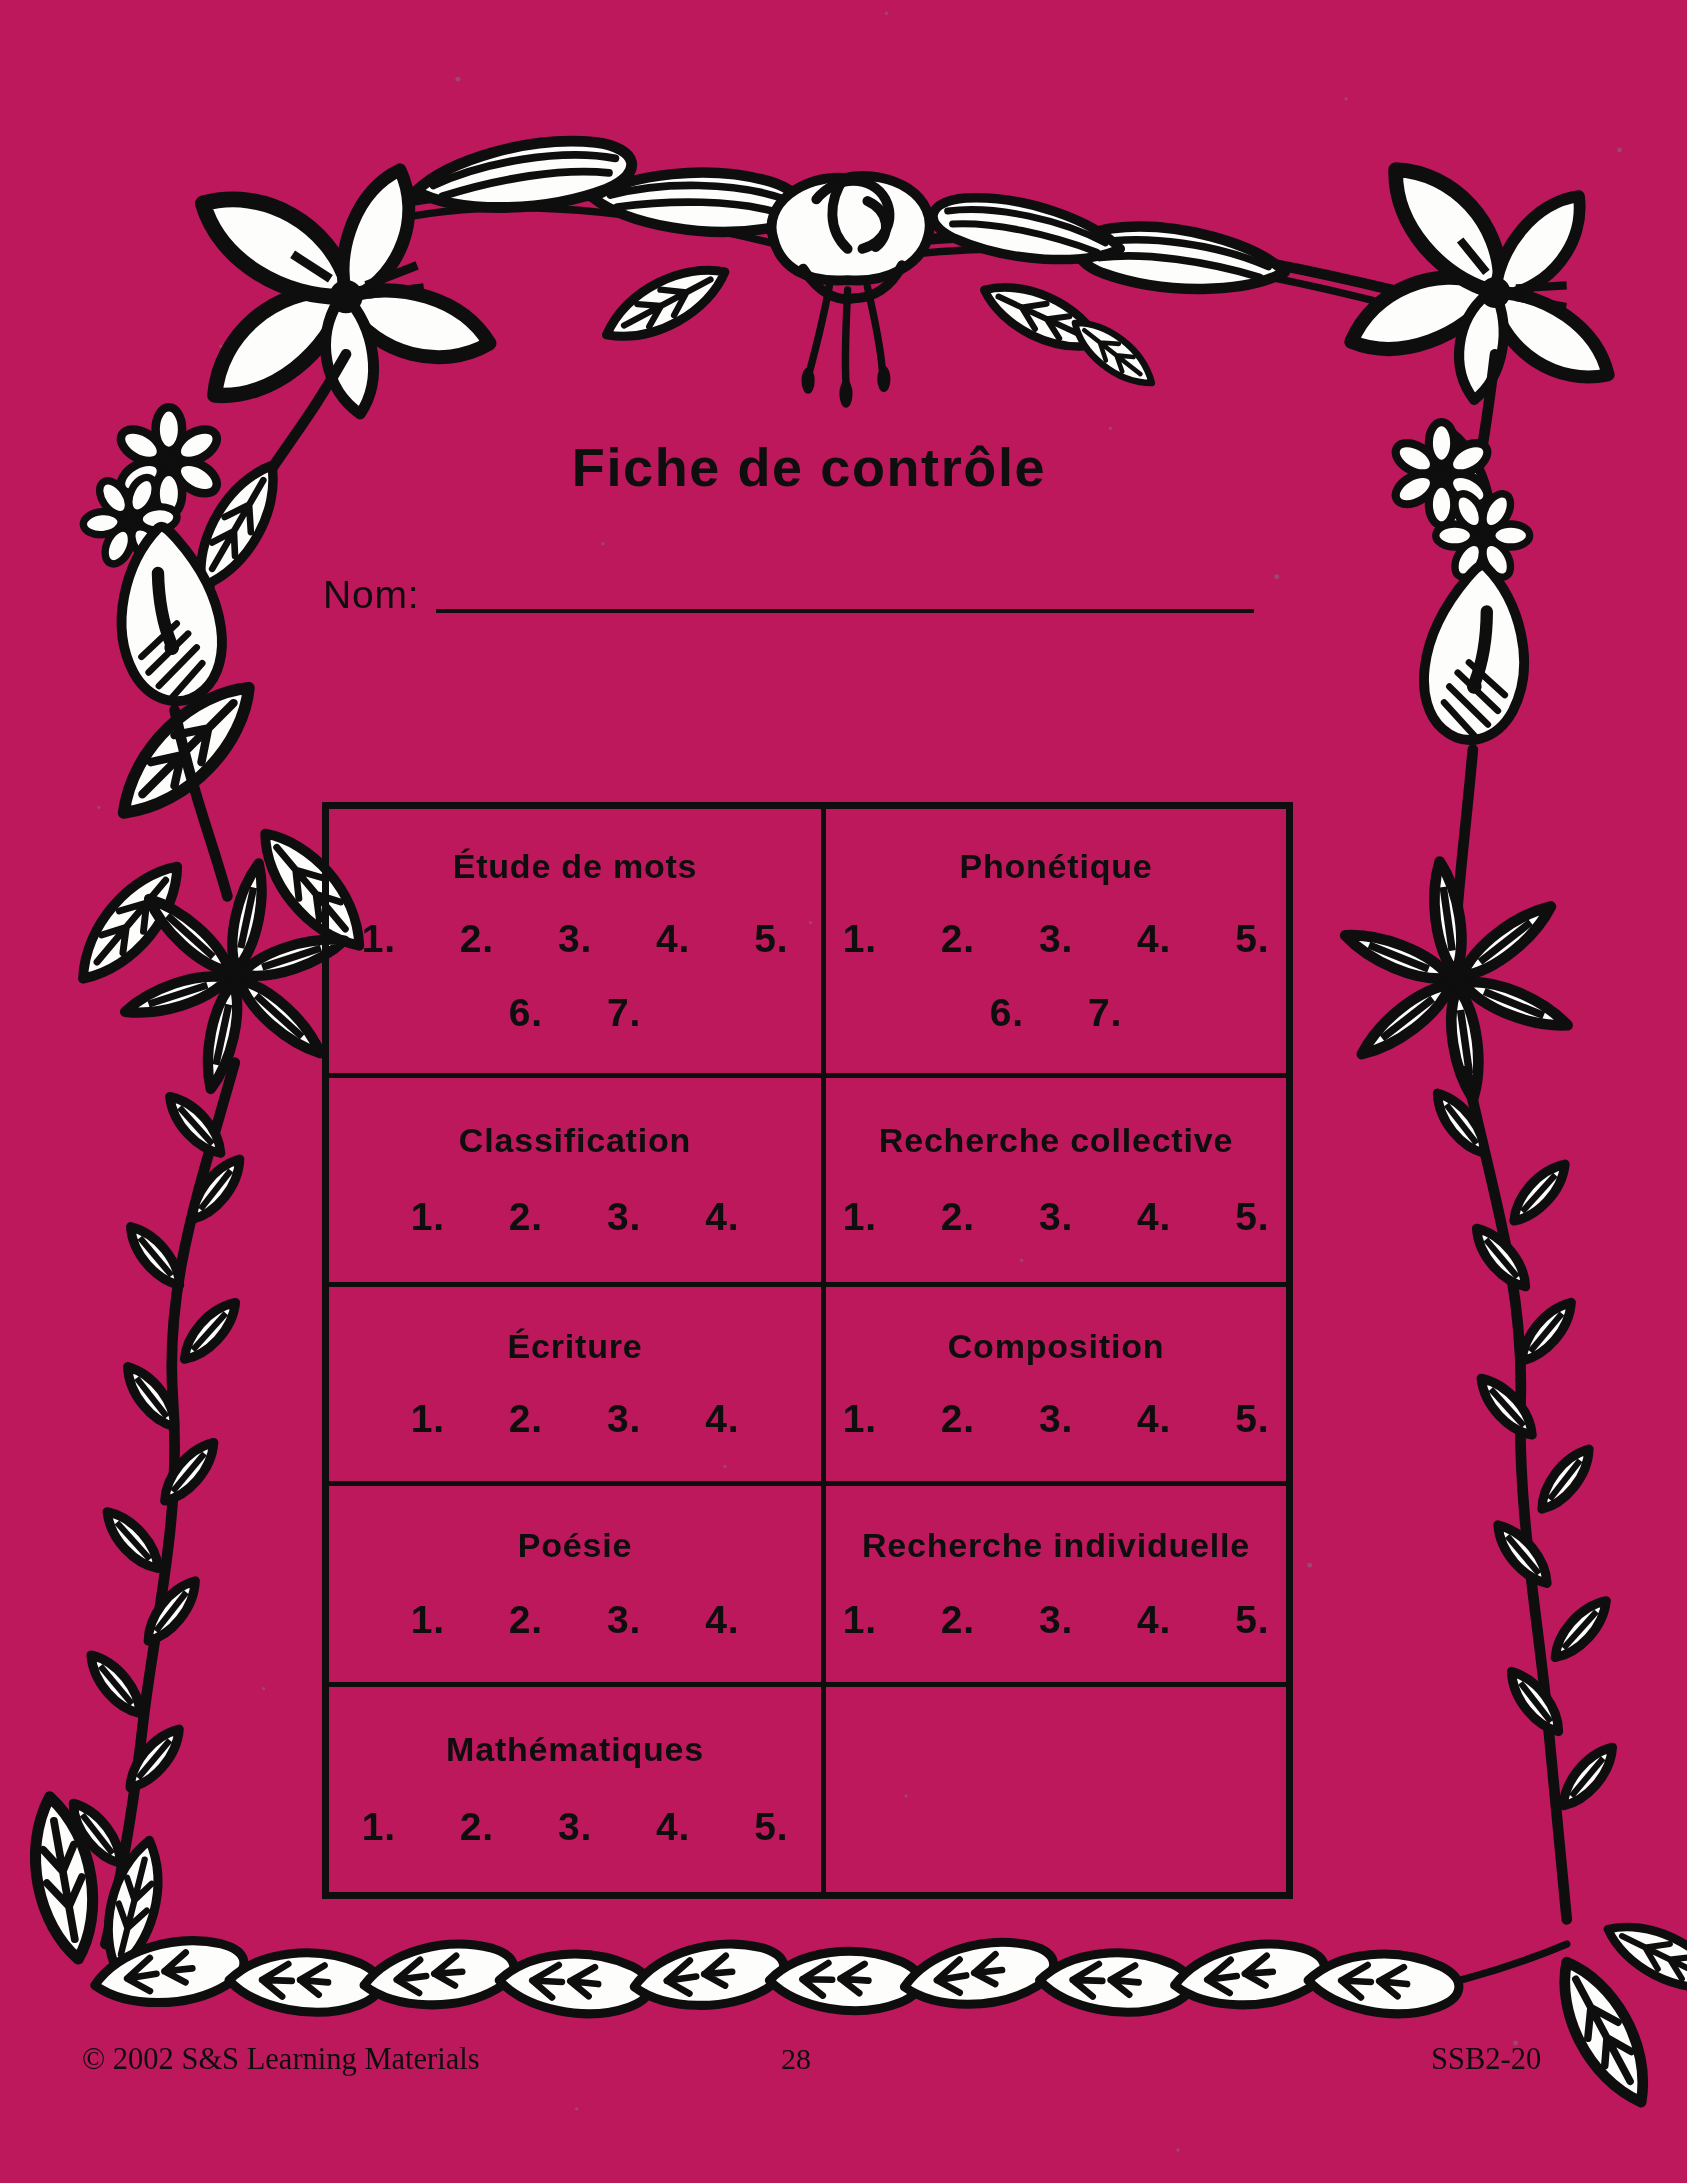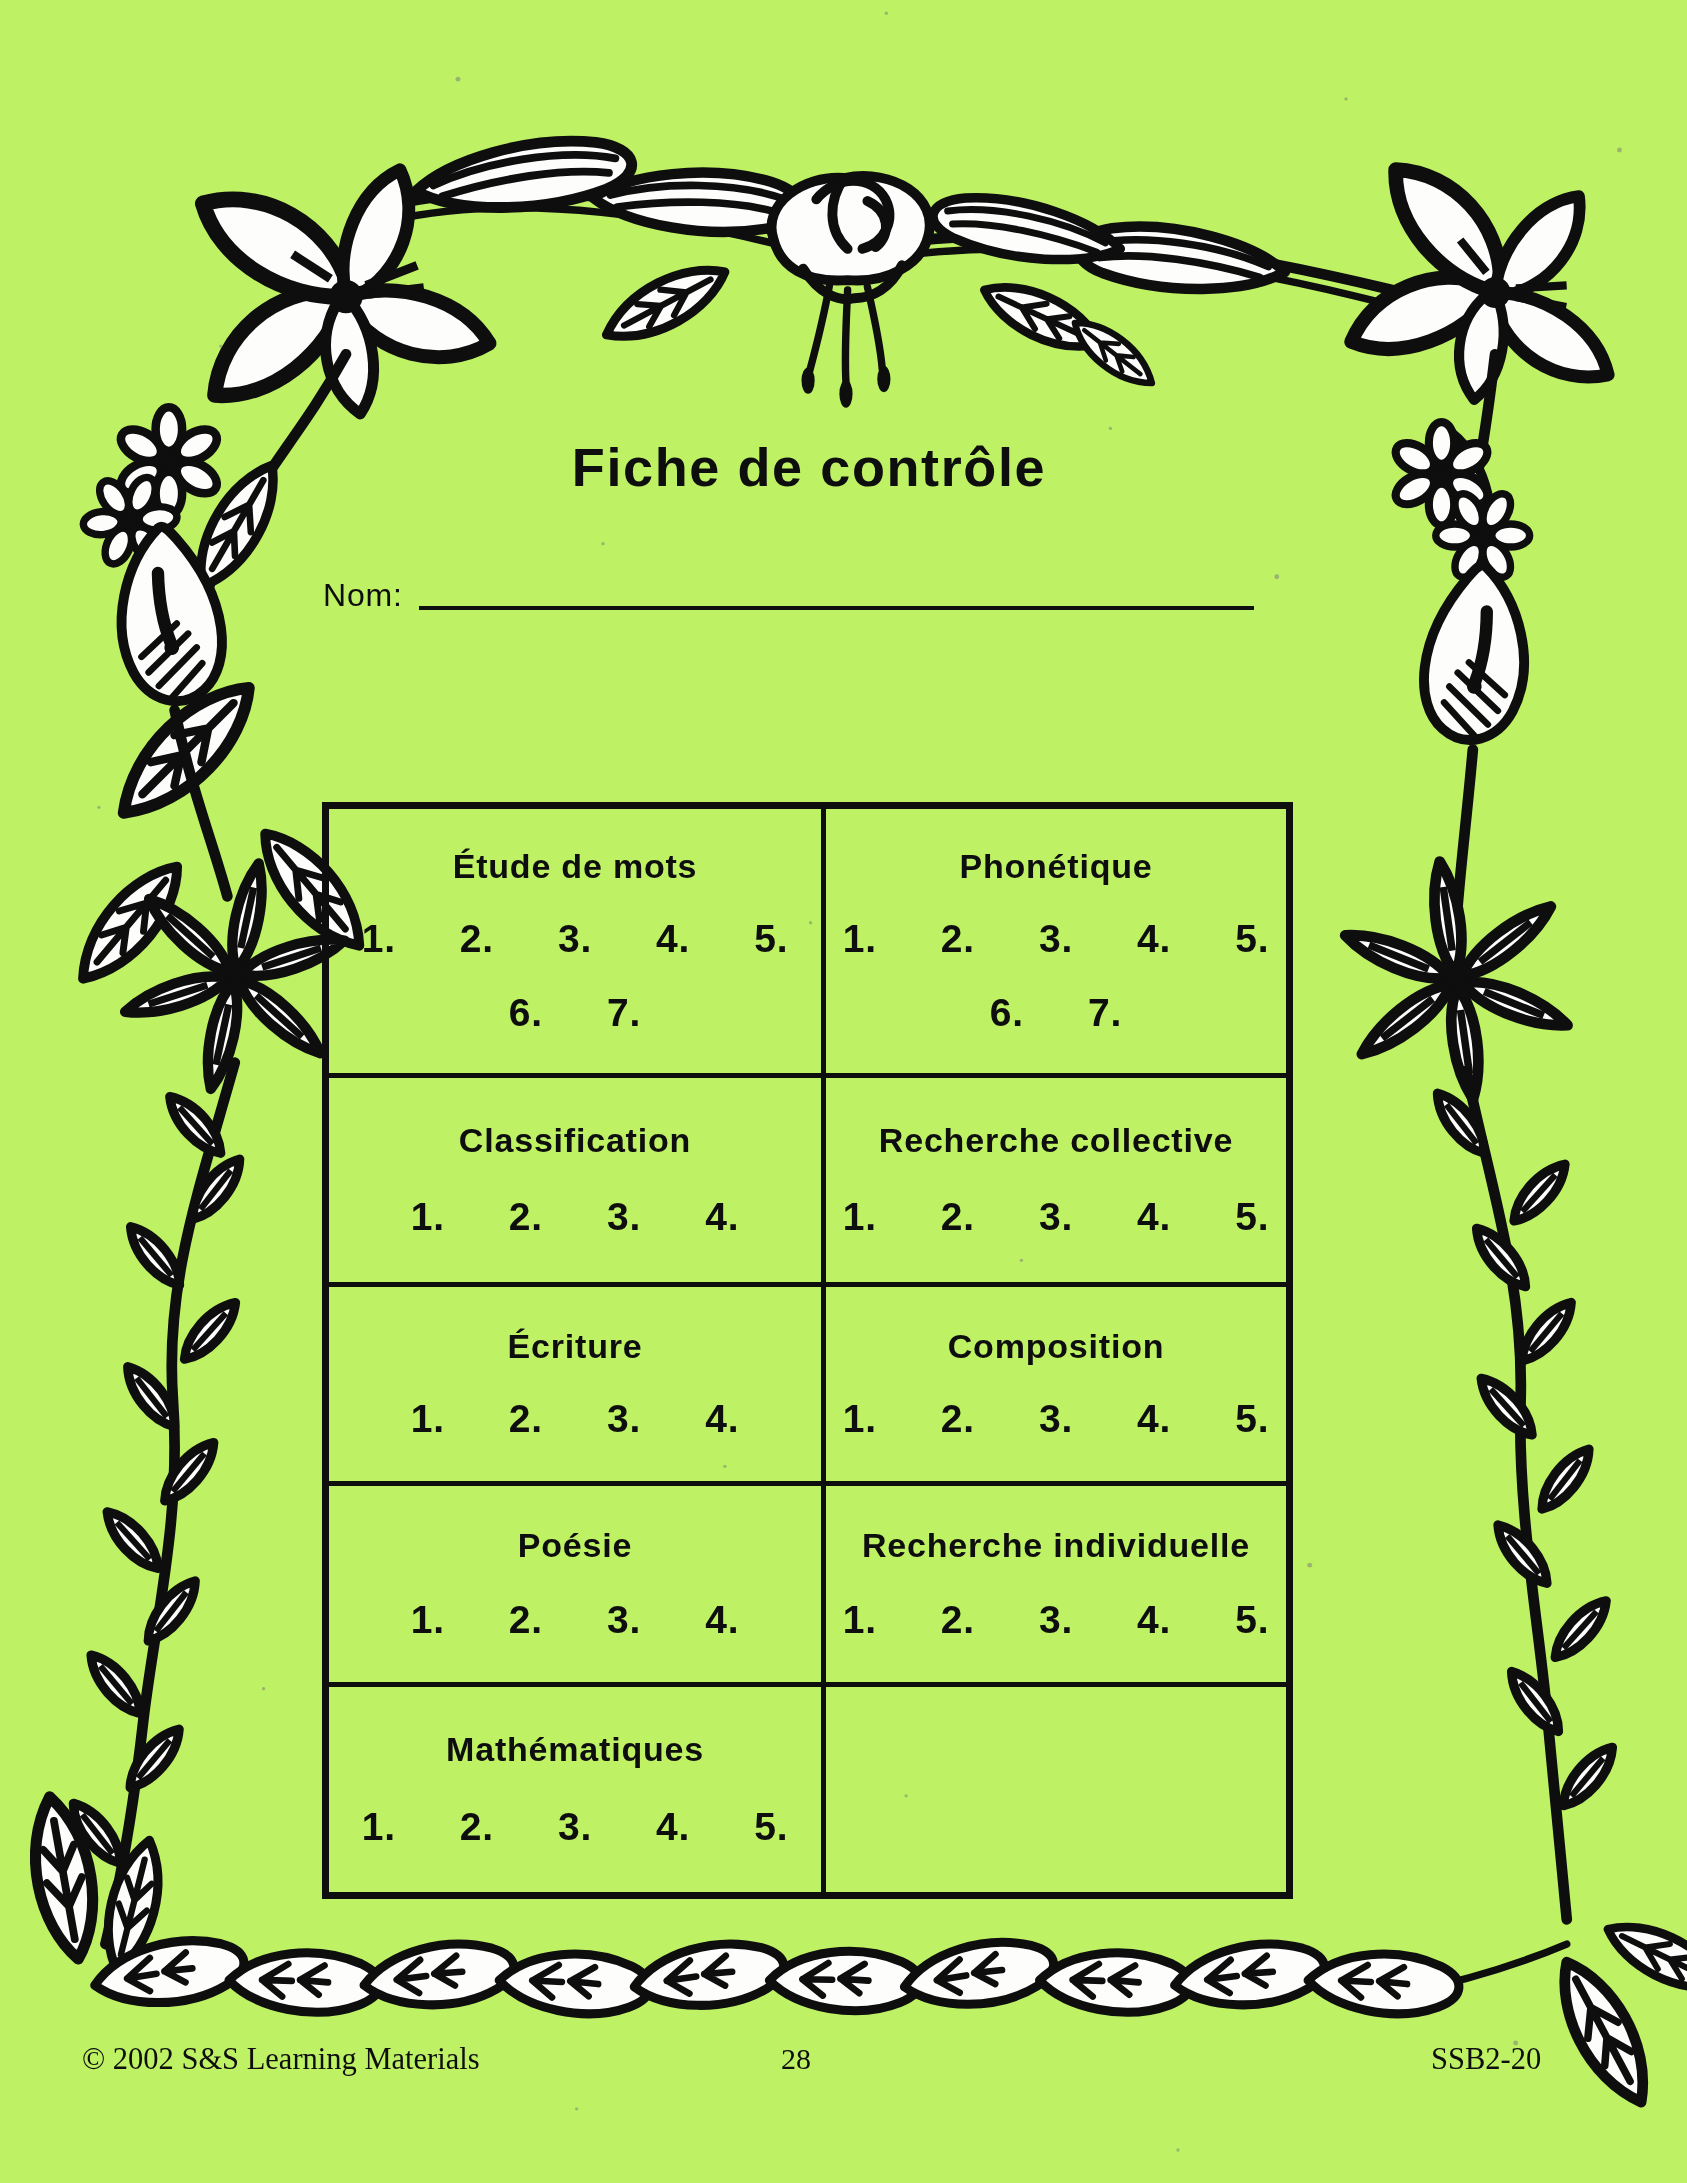--- a/index.html
+++ b/index.html
@@ -1,30 +1,30 @@
 <!DOCTYPE html>
 <html style="font-size:13px"><head>
 <meta charset="utf-8">
 <style>
   html,body{margin:0;padding:0;background:#e8e8e8;}
   .page{
-    position:relative;width:1687px;height:2183px;background:#bef264;
+    position:relative;width:1687px;height:2183px;background:#be185d;
     overflow:hidden;font-family:"Liberation Sans",sans-serif;color:#0e0e0e;
   }
   .border-art{position:absolute;left:0;top:0;width:1687px;height:2183px;}
   .stem{fill:none;stroke:#0e0e0e;stroke-width:13;stroke-linecap:round;}
   .stem-thin{fill:none;stroke:#0e0e0e;stroke-width:9;stroke-linecap:round;}
 
   .page-title{
     position:absolute;top:400px;left:809px;transform:translateX(-50%);
     font-size:54px;font-weight:700;letter-spacing:1.6px;white-space:nowrap;
   }
   .name-row{
     position:absolute;left:323px;top:573px;width:931px;
-    display:flex;align-items:flex-end;font-size:32px;letter-spacing:0.8px;
+    display:flex;align-items:flex-end;font-size:39px;letter-spacing:0.8px;
   }
   .name-label{margin-right:16.5px;}
   .name-line{flex:1;border-bottom:4.1px solid #0e0e0e;margin-bottom:4.1px;height:33px;}
   .instruction{
     position:absolute;left:323px;top:662px;font-size:38px;letter-spacing:0.4px;white-space:nowrap;
   }
   .control-table{
     position:absolute;left:322px;top:802px;width:971px;height:1097px;
     box-sizing:border-box;border:7.4px solid #0e0e0e;
     display:grid;grid-template-columns:492px 1fr;

